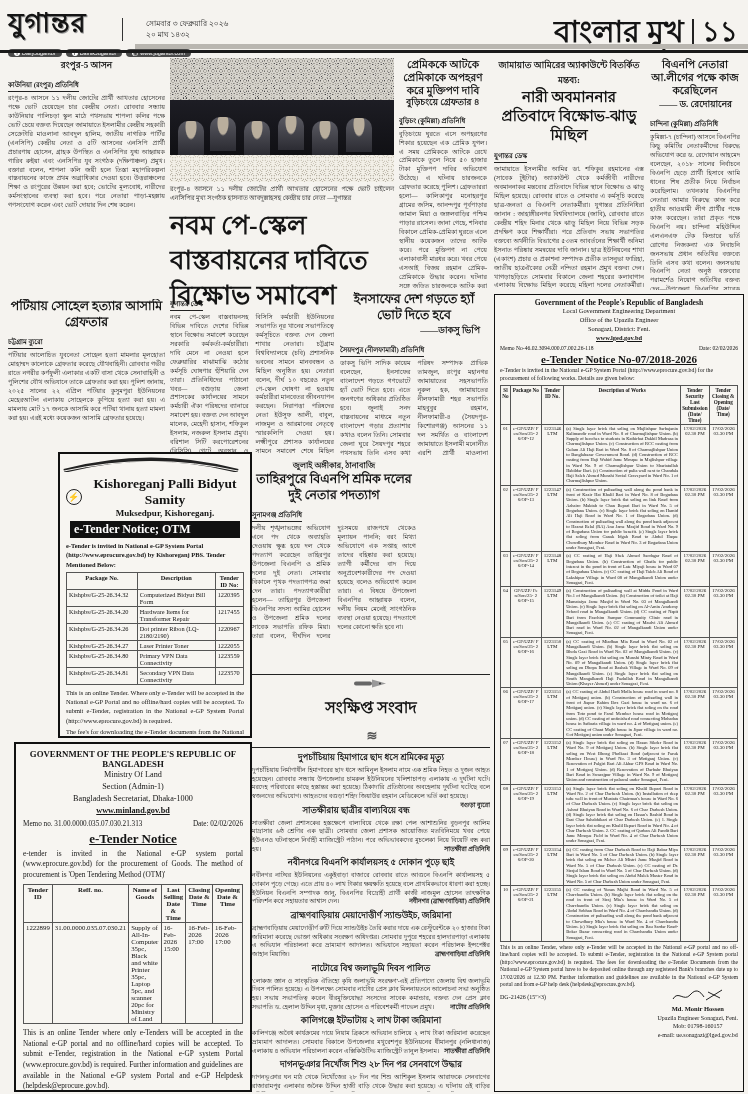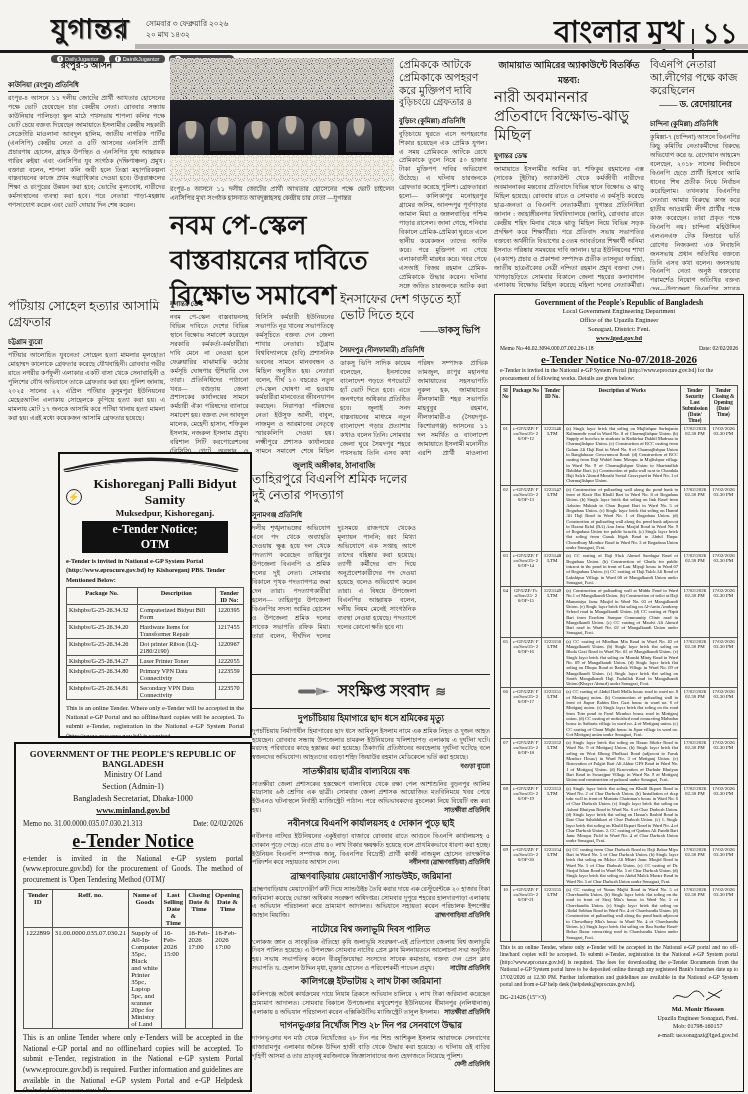--- a/index.html
+++ b/index.html
@@ -8,29 +8,29 @@
   .abs{position:absolute;}
   .jc{text-align:justify;text-justify:inter-word;}
   
   .logo{font-size:27px;font-weight:bold;letter-spacing:1px;text-shadow:1px 1px 0 #999;}
   .dateline{font-size:7.5px;line-height:1.5;border-left:1.5px solid #333;padding-left:23px;}
   .socials{display:flex;gap:4px;margin-top:2px;}
   .pill{background:#4a4a4a;color:#fff;border-radius:6px;font-size:5.5px;padding:1px 6px;
         font-family:"Liberation Sans",sans-serif;display:flex;align-items:center;gap:2px;}
   .pill .ic{width:6px;height:6px;border-radius:50%;background:#fff;color:#4a4a4a;font-size:5px;
         line-height:6px;text-align:center;font-weight:bold;}
-  .sechead{display:flex;align-items:flex-end;gap:8px;}
+  .sechead{display:flex;align-items:center;gap:8px;}
   .sechead .nm{font-size:30px;font-weight:bold;}
   .sechead .bar{width:2px;height:30px;background:#222;}
   .sechead .pg{font-size:28px;font-weight:bold;}
   .headrule{position:absolute;left:0;top:50px;width:748px;height:3px;background:#1a1a1a;}
   .headrule2{position:absolute;left:135px;top:44px;width:613px;height:5px;background:#b9b6b0;}
   
   .kicker{font-size:9px;font-weight:bold;text-align:center;}
-  .hl{font-weight:normal;line-height:1.25;}
+  .hl{font-weight:bold;text-align:center;line-height:1.25;}
   .hl.s1{font-size:15px;}
   .hl.s2{font-size:12.5px;}
   .hl.s3{font-size:10.5px;}
   .byline{font-size:6.8px;font-weight:bold;border-bottom:1px solid #222;display:inline-block;
           margin:2px 0;}
   .body{font-size:6.3px;line-height:1.42;}
   .cols2{column-count:2;column-gap:7px;}
   .bighead{font-size:26px;font-weight:bold;line-height:1.35;}
   .caption{font-size:6.4px;line-height:1.35;}
   .attr{font-size:9px;font-weight:bold;text-align:right;padding-right:8px;}
@@ -42,44 +42,44 @@
      linear-gradient(#3a3a40,#1c1c22);background-size:8px 10px,9px 11px,100% 100%;}
   .ph-mid{height:44%;position:relative;background:linear-gradient(#1d1d24,#101014);}
   .ph-mid i{position:absolute;bottom:0;width:26px;height:34px;border-radius:10px 10px 0 0;
      background:radial-gradient(ellipse at 50% 18%,#b9ae9d 0 5px,transparent 6px),
      linear-gradient(#5a5a62,#2c2c33);}
   .ph-dais{height:22%;background:
      repeating-radial-gradient(circle at 4px 4px,#f2efe7 0 1.4px,transparent 2.2px),
      linear-gradient(#cfc9bb,#a8a294);background-size:9px 9px,100% 100%;}
   
   .brief-banner{display:flex;align-items:center;justify-content:center;gap:6px;
-     border-top:1.5px solid #222;border-bottom:1.5px solid #222;padding:3px 0;}
+     border-top:1.5px solid #222;border-bottom:1.5px solid #222;padding:3px 0;flex-direction:column;}
   .brief-banner .t{font-size:16px;font-weight:bold;}
   .brief-banner .orn{font-size:13px;color:#555;font-weight:bold;letter-spacing:-2px;}
   .bh{font-size:8.6px;font-weight:bold;text-align:center;margin:3px 0 1px;}
   .bb{font-size:6.2px;line-height:1.4;}
   .btag{font-weight:bold;float:right;}
   
   .box{background:#f7f5f1;}
   .kish{border:2px solid #111;padding:4px 6px;}
   .kish-title{font-size:13.5px;font-weight:bold;text-align:center;}
   .kish-sub{font-size:9px;font-weight:bold;text-align:center;}
-  .blackbar{background:#111;color:#fff;font-weight:bold;font-size:12px;text-align:center;
-     padding:1px 16px;margin:3px 16px;}
+  .blackbar{background:#111;color:#fff;font-weight:bold;font-size:12px;text-align:left;
+     padding:1px 4px;margin:3px 4px;}
   .smalltxt{font-size:6.4px;line-height:1.45;}
   table{border-collapse:collapse;width:100%;}
   td,th{border:1px solid #555;padding:1px 2px;vertical-align:top;}
   .kish table{font-size:6.3px;}
   .kish th{text-align:center;}
   .minl{border:2px solid #111;padding:5px 7px;}
   .minl .g1{font-size:8.8px;font-weight:bold;text-align:center;}
   .minl .g2{font-size:8.2px;text-align:center;line-height:1.45;}
   .minl .web{text-decoration:underline;font-weight:bold;}
   .memoline{display:flex;justify-content:space-between;font-size:7.2px;margin:3px 0;}
-  .etitle{font-size:18px;font-weight:bold;text-decoration:underline;text-align:center;margin:2px 0;}
+  .etitle{font-size:13px;font-weight:bold;text-decoration:underline;text-align:center;margin:2px 0;}
   .minl table{font-size:6.8px;}
   .minl .note{font-size:7.3px;line-height:1.45;}
   .signblk{font-size:7.3px;text-align:center;line-height:1.5;}
   .adcode{font-size:6px;}
   .lged{border:1.5px solid #111;padding:3px 5px;}
   .lged .g1{font-size:7.6px;font-weight:bold;text-align:center;}
   .lged .g2{font-size:6.4px;text-align:center;line-height:1.4;}
   .lged .memoline{font-size:5.6px;margin:2px 0;}
   .lged .etitle{font-size:11px;}
   .lged .intro{font-size:5.8px;line-height:1.35;}
@@ -90,21 +90,21 @@
   .lged td.pkg{font-size:4.8px;word-break:break-all;}
   .lged .note{font-size:5.5px;line-height:1.35;margin-top:2px;}
   .lged .signblk{font-size:6px;text-align:center;float:right;line-height:1.45;}
   .sig-svg{display:block;margin:0 auto;}
 </style>
 </head>
 <body>
 
 <div class="page">
 
-  <div class="abs" style="left:8px;top:8px;margin-left:43px;">
+  <div class="abs" style="left:8px;top:2px;">
     <div class="logo">যুগান্তর</div>
     <div class="socials">
       <span class="pill">
           <span class="ic">f</span>
           <span>DailyJugantor</span>
         </span>
       <span class="pill">
           <span class="ic">f</span>
           <span>DainikJugantor</span>
         </span>

